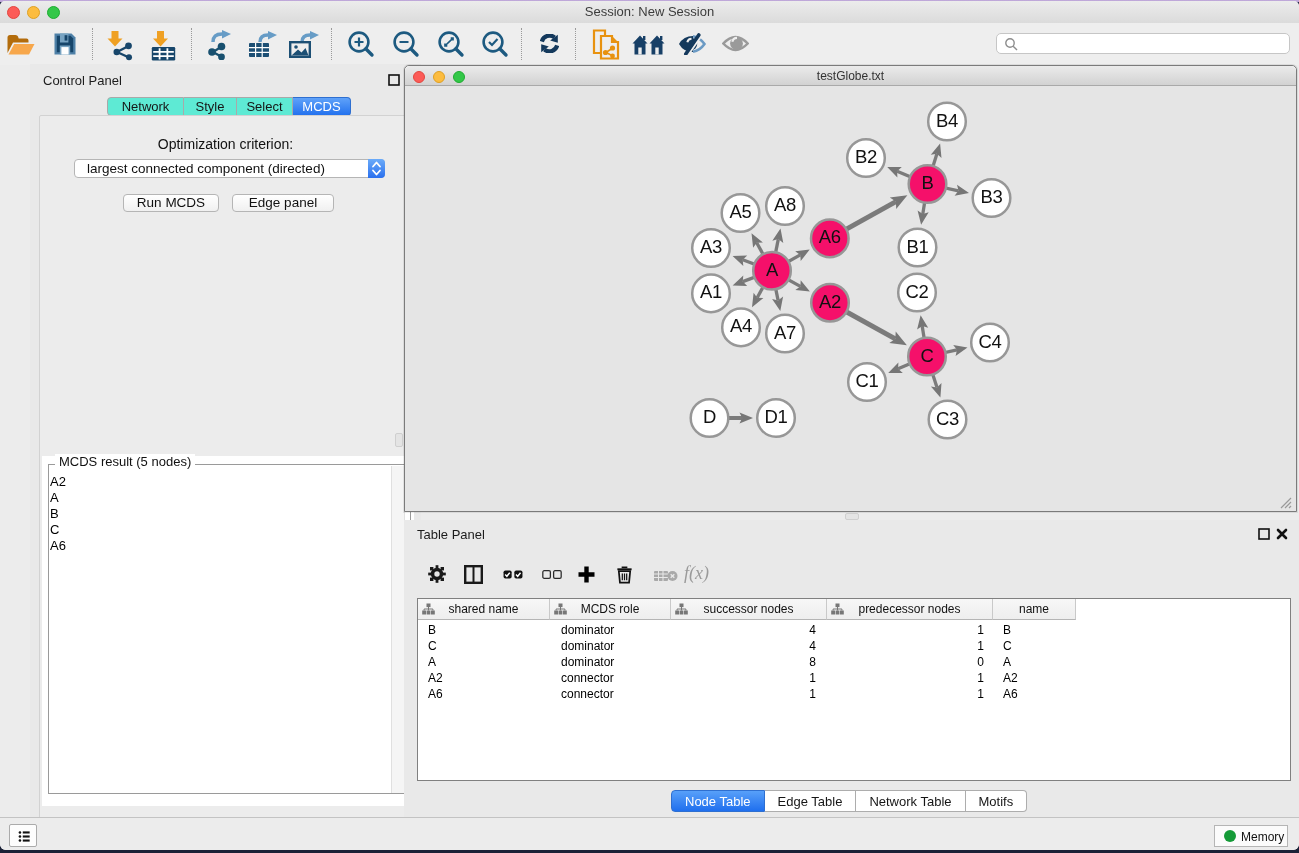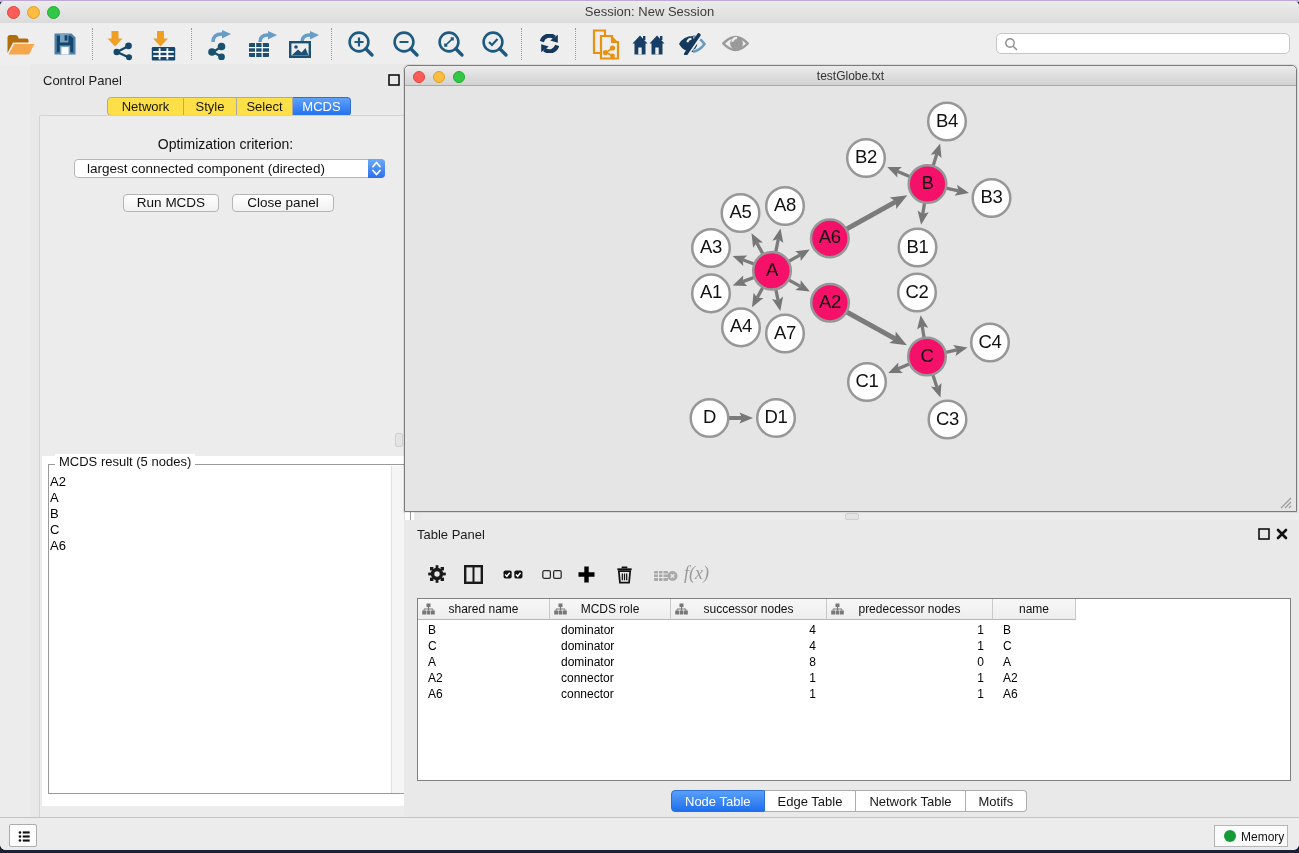--- a/index.html
+++ b/index.html
@@ -12,21 +12,21 @@
 #titlebar .t { position:absolute; width:100%; text-align:center; top:3px; font-size:13px; color:#3c3c3c; }
 #toolbar { position:absolute; left:0; top:22px; width:100%; height:42px; background:#eeeeee; }
 .sep { position:absolute; top:5px; height:32px; width:0; border-left:1px dotted #9a9a9a; }
 #searchbox { position:absolute; left:996px; top:10px; width:294px; height:21px; background:#fff; border:1px solid #c6c6c6; border-radius:5px; }
 #searchbox svg { position:absolute; left:7px; top:3px; }
 
 #cpanel { position:absolute; left:0; top:63px; width:391px; height:753px; background:#e9e9e9;margin-left:30px; }
 #cpanel .ptitle { position:absolute; left:13px; top:9px; font-size:13px; color:#1c1c1c; }
 .wicons { position:absolute; top:10px; }
 #tabs { position:absolute; left:77px; top:33px; height:19px; }
-.tab { float:left; height:19px; line-height:18px; font-size:13px; color:#161616; background:#fde047; border:1px solid #a9a9a9; border-left:none; text-align:center; }
+.tab { float:left; height:19px; line-height:18px; font-size:13px; color:#161616; background:#5eead4; border:1px solid #a9a9a9; border-left:none; text-align:center; }
 .tab.first { border-left:1px solid #a9a9a9; border-radius:4px 0 0 4px; }
 .tab.last { border-radius:0 4px 4px 0; }
 .tab.sel { background:linear-gradient(180deg,#5fa2f9,#2472ee); color:#fff; border-color:#2e6fd0; }
 #card { position:absolute; left:9px; top:51px; width:373px; height:757px; background:#ececec; border:1px solid #d2d2d2; border-radius:2px; }
 #optlabel { position:absolute; left:0; top:20px; width:100%; text-align:center; font-size:14px; color:#111; }
 #combo { position:absolute; left:34px; top:43px; width:311px; height:19px; background:#fff; border:1px solid #b5b5b5; border-radius:4px; font-size:13.5px; color:#111; line-height:17px; padding-left:12px; }
 #combo .spin { position:absolute; right:-1px; top:-1px; width:17px; height:19px; border-radius:0 4px 4px 0; background:linear-gradient(180deg,#6babf9,#2a70ee); }
 .btn { position:absolute; height:18px; background:linear-gradient(180deg,#ffffff,#f0f0f0); border:1px solid #b5b5b5; border-radius:4px; font-size:13.5px; color:#111; text-align:center; line-height:16px; }
 #grp { position:absolute; left:2px; top:340px; width:372px; height:350px; background:#fff; }
 #grpborder { position:absolute; left:6px; top:8px; width:363px; height:330px; border:1px solid #9a9a9a; }
@@ -223,21 +223,21 @@
     </div>
     <div id="card">
       <div id="combo">largest connected component (directed)
         <div class="spin"><svg width="17" height="19" viewBox="0 0 17 19">
               <path d="M5 7.5 L8.5 3.5 L12 7.5" fill="none" stroke="#fff" stroke-width="1.8" stroke-linejoin="round" stroke-linecap="round"></path>
               <path d="M5 11.5 L8.5 15.5 L12 11.5" fill="none" stroke="#fff" stroke-width="1.8" stroke-linejoin="round" stroke-linecap="round"></path>
             </svg></div>
       </div>
       <div id="optlabel">Optimization criterion:</div>
       <div class="btn" style="left:83px;top:78px;width:96px">Run MCDS</div>
-      <div class="btn" style="left:192px;top:78px;width:102px">Close panel</div>
+      <div class="btn" style="left:192px;top:78px;width:102px">Edge panel</div>
       <div id="grp">
         <div id="grpborder"></div>
         <div id="grptitle">MCDS result (5 nodes)</div>
         <div id="grplist">A2<br>A<br>B<br>C<br>A6</div>
         <div id="grpsb"></div>
       </div>
     </div>
   </div>
   <div id="statusbar">
     <div id="listbtn">

